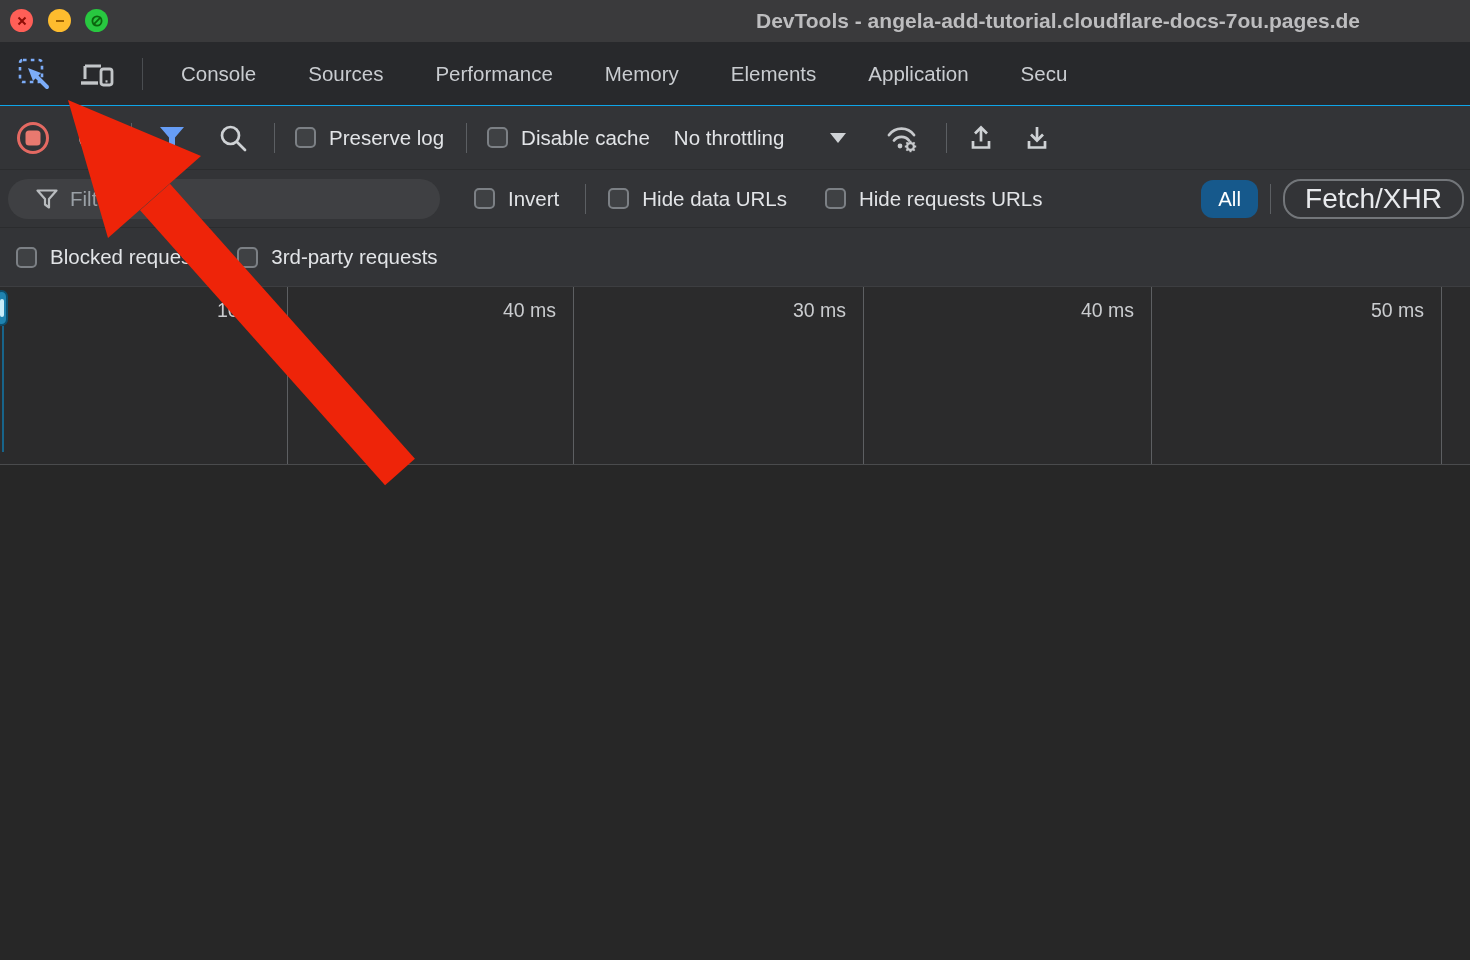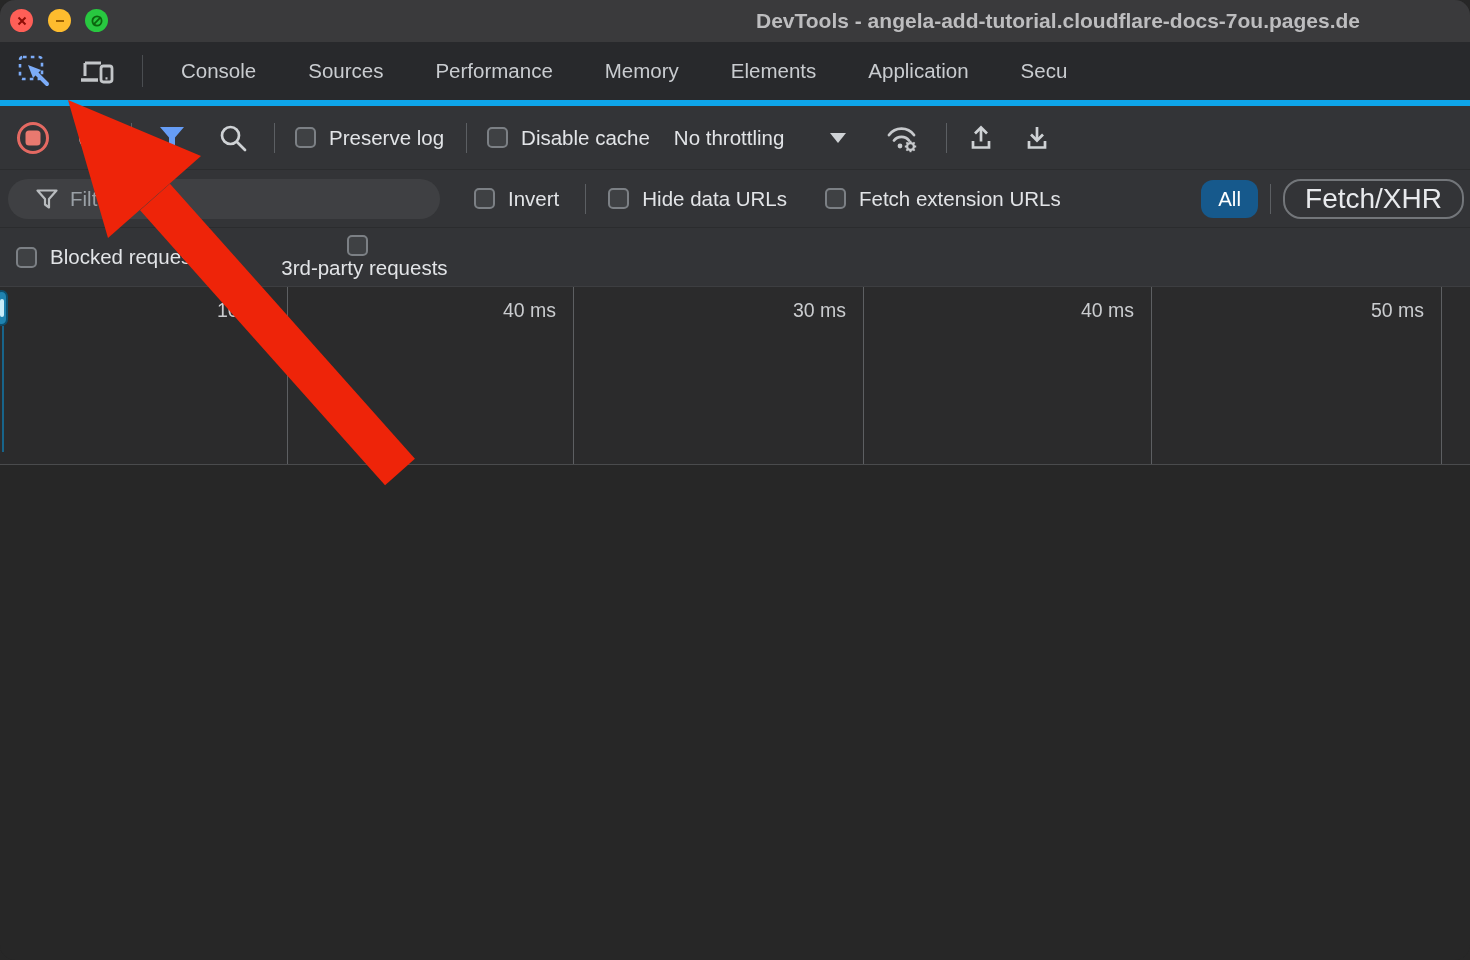--- a/index.html
+++ b/index.html
@@ -1,29 +1,29 @@
 <!DOCTYPE html>
 <html><head>
 <meta charset="utf-8">
 <style>
   * { box-sizing: border-box; margin: 0; padding: 0; }
   html,body { width:1470px; height:960px; overflow:hidden; }
   body { font-family:"Liberation Sans", sans-serif; background:#272727; }
-  .window { position:relative; width:1470px; height:960px; overflow:hidden; background:#272727;border-radius:15px; }
+  .window { position:relative; width:1470px; height:960px; overflow:hidden; background:#272727; }
 
   
   .titlebar { position:absolute; top:0; left:0; width:100%; height:42px; background:#3a3a3c; }
   .traffic { position:absolute; top:9px; width:23px; height:23px; border-radius:50%; display:flex; align-items:center; justify-content:center; }
   .t-close { left:10px; background:#ff5f57; }
   .t-min   { left:48px; background:#febc2e; }
   .t-zoom  { left:85px; background:#28c840; }
   .win-title { position:absolute; left:756px; top:0; height:42px; line-height:42px; font-size:21px; font-weight:700; color:#bdbdbf; white-space:nowrap; }
 
   
-  .tabbar { position:absolute; top:42px; left:0; width:100%; height:64px; background:#28292c; display:flex; align-items:center; border-bottom:6px solid #0ea5e9; }
+  .tabbar { position:absolute; top:42px; left:0; width:100%; height:64px; background:#28292c; display:flex; align-items:center; border-bottom:1px solid #0ea5e9; }
   .icon-btn { display:flex; align-items:center; justify-content:center; flex:none; }
   .insp { margin-left:16px; width:36px; height:36px; }
   .devt { margin-left:26px; width:38px; height:36px; }
   .vsep-tab { width:1px; height:32px; background:#4a4d51; margin-left:26px; flex:none; }
   .tabs { display:flex; align-items:center; height:100%; margin-left:12px; }
   .tab { position:relative; height:100%; display:flex; align-items:center; padding:0 26px; font-size:20.5px; color:#c9ccd0; white-space:nowrap; }
   .tab.active { color:#7cacf8; }
   .tab .underline { position:absolute; left:0; right:0; bottom:0; height:3px; background:#7cacf8; border-radius:2px 2px 0 0; }
 
   
@@ -219,33 +219,33 @@
       <span class="checkbox"></span>
       <span class="cblabel">Invert</span>
     </div>
     <div class="vsep" style="margin-left:26px;"></div>
     <div class="cbgroup" style="margin-left:22px;">
       <span class="checkbox"></span>
       <span class="cblabel">Hide data URLs</span>
     </div>
     <div class="cbgroup" style="margin-left:38px;">
       <span class="checkbox"></span>
-      <span class="cblabel">Fetch extension URLs</span>
+      <span class="cblabel">Hide requests URLs</span>
     </div>
     <div class="chip-all">All</div>
     <div class="vsep" style="margin:0 12px;"></div>
     <div class="chip-fetch">Fetch/XHR</div>
   </div>
 
   <div class="row3">
     <div class="cbgroup">
       <span class="checkbox"></span>
       <span class="cblabel">Blocked requests</span>
     </div>
-    <div class="cbgroup" style="margin-left:61px;flex-direction:column;">
+    <div class="cbgroup" style="margin-left:30px;">
       <span class="checkbox"></span>
       <span class="cblabel">3rd-party requests</span>
     </div>
   </div>
 
   <div class="timeline">
     <div class="gridline" style="left:287px;"></div>
     <div class="gridline" style="left:573px;"></div>
     <div class="gridline" style="left:863px;"></div>
     <div class="gridline" style="left:1151px;"></div>

